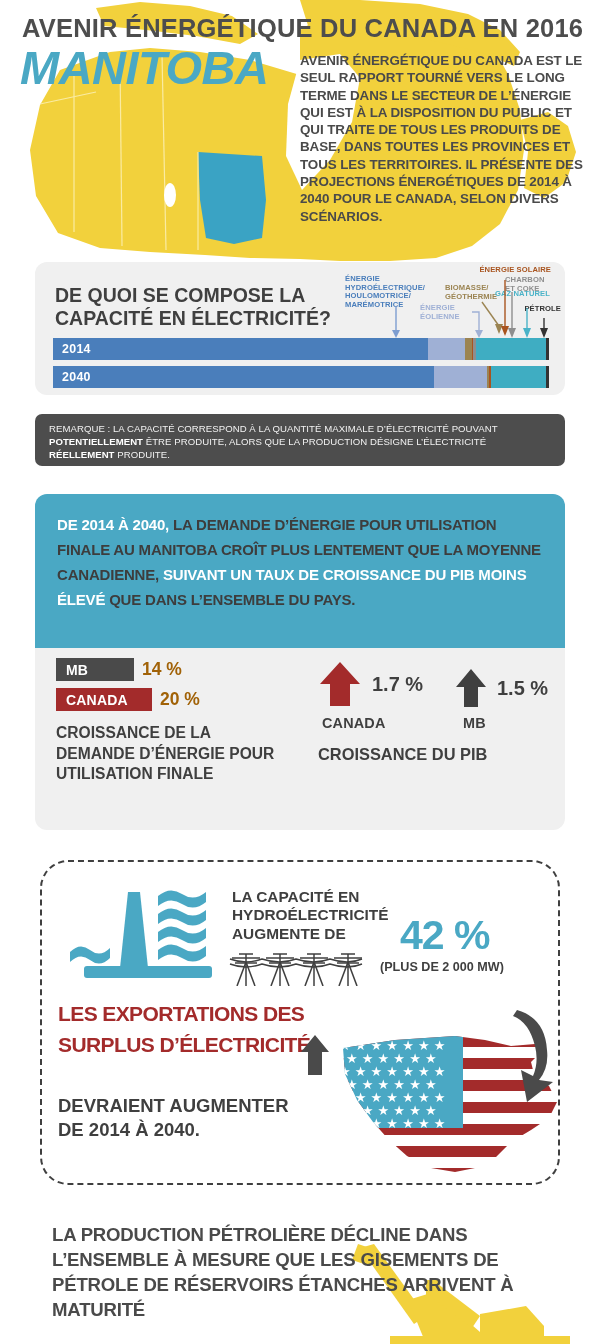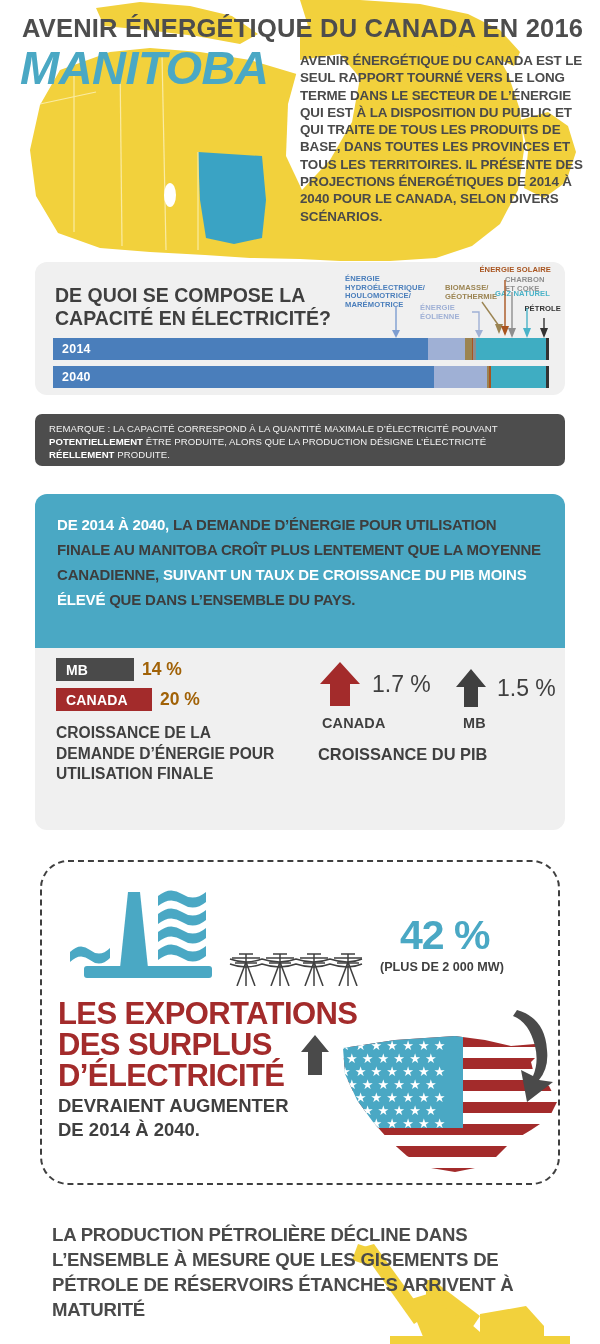--- a/index.html
+++ b/index.html
@@ -85,38 +85,38 @@
     letter-spacing:.2px;
   }
   .tag-mb { background:#4a4a4a; width:78px; }
   .tag-ca { background:#a32b2b; width:96px; }
   .pct { font-size:17.5px; font-weight:bold; color:#a16207; margin-left:8px; }
   .stat-cap {
     position:absolute; left:56px; top:723px; width:230px;
     font-size:15.6px; font-weight:bold; line-height:20.5px; color:#3f3f3f;
   }
   .gdp-label { font-size:14.4px; font-weight:bold; color:#3f3f3f; letter-spacing:.2px; }
-  .gdp-pct  { font-size:23px; font-weight:normal; color:#3f3f3f; }
+  .gdp-pct  { font-size:20px; font-weight:bold; color:#3f3f3f; }
   .gdp-title{ position:absolute; left:318px; top:745px; font-size:16.4px; font-weight:bold; color:#3f3f3f; }
 
   
   .dashed {
     position:absolute; left:40px; top:860px; width:520px; height:325px;
     border:2px dashed #3f3f3f; border-radius:28px; background:transparent;
   }
   .hydro-txt {
     position:absolute; left:232px; top:888px; width:210px;
     font-size:15.4px; font-weight:bold; line-height:18.4px; color:#3f3f3f;
   }
   .big42 { position:absolute; left:400px; top:912px; font-size:41px; font-weight:bold; color:#4aa8c4; letter-spacing:-1px;}
   .mw { position:absolute; left:380px; top:960px; font-size:12.6px; font-weight:bold; color:#3f3f3f; }
 
   .exp-red {
     position:absolute; left:58px; top:998px; width:330px;
-    font-size:31px; font-weight:bold; line-height:31px; color:#a32b2b; letter-spacing:-.6px;
+    font-size:21px; font-weight:bold; line-height:31px; color:#a32b2b; letter-spacing:-.6px;
   }
   .exp-grey {
     position:absolute; left:58px; top:1094px; width:250px;
     font-size:18.5px; font-weight:bold; line-height:24px; color:#3f3f3f;
   }
 
   
   .foot {
     position:absolute; left:52px; top:1222px; width:520px;
     font-size:18.6px; font-weight:bold; line-height:25px; color:#4a4a4a;
@@ -260,20 +260,21 @@
       <path d="M8,62 q10,-10 20,-2 q10,8 20,-2 l0,10 q-10,10 -20,2 q-10,-8 -20,2 Z"></path>
       <g>
         <path d="M96,6 q12,-10 24,-2 q12,8 24,-2 l0,10 q-12,10 -24,2 q-12,-8 -24,2 Z"></path>
         <path d="M96,24 q12,-10 24,-2 q12,8 24,-2 l0,10 q-12,10 -24,2 q-12,-8 -24,2 Z"></path>
         <path d="M96,42 q12,-10 24,-2 q12,8 24,-2 l0,10 q-12,10 -24,2 q-12,-8 -24,2 Z"></path>
         <path d="M96,60 q12,-10 24,-2 q12,8 24,-2 l0,10 q-12,10 -24,2 q-12,-8 -24,2 Z"></path>
       </g>
     </g>
   </svg>
 
+  <div class="hydro-txt">LA CAPACITÉ EN HYDROÉLECTRICITÉ AUGMENTE DE</div>
 
   <svg style="position:absolute;left:228px;top:948px;width:146px;height:38px" viewBox="0 0 146 38">
     <g stroke="#3f3f3f" stroke-width="1.5" fill="none">
       <g>
           <path d="M18,6 L18,38"></path>
           <path d="M4,10 L32,10"></path>
           <path d="M7,15 L29,15"></path>
           <path d="M11,6 L25,6"></path>
           <path d="M18,14 L9,38"></path>
           <path d="M18,14 L27,38"></path>

